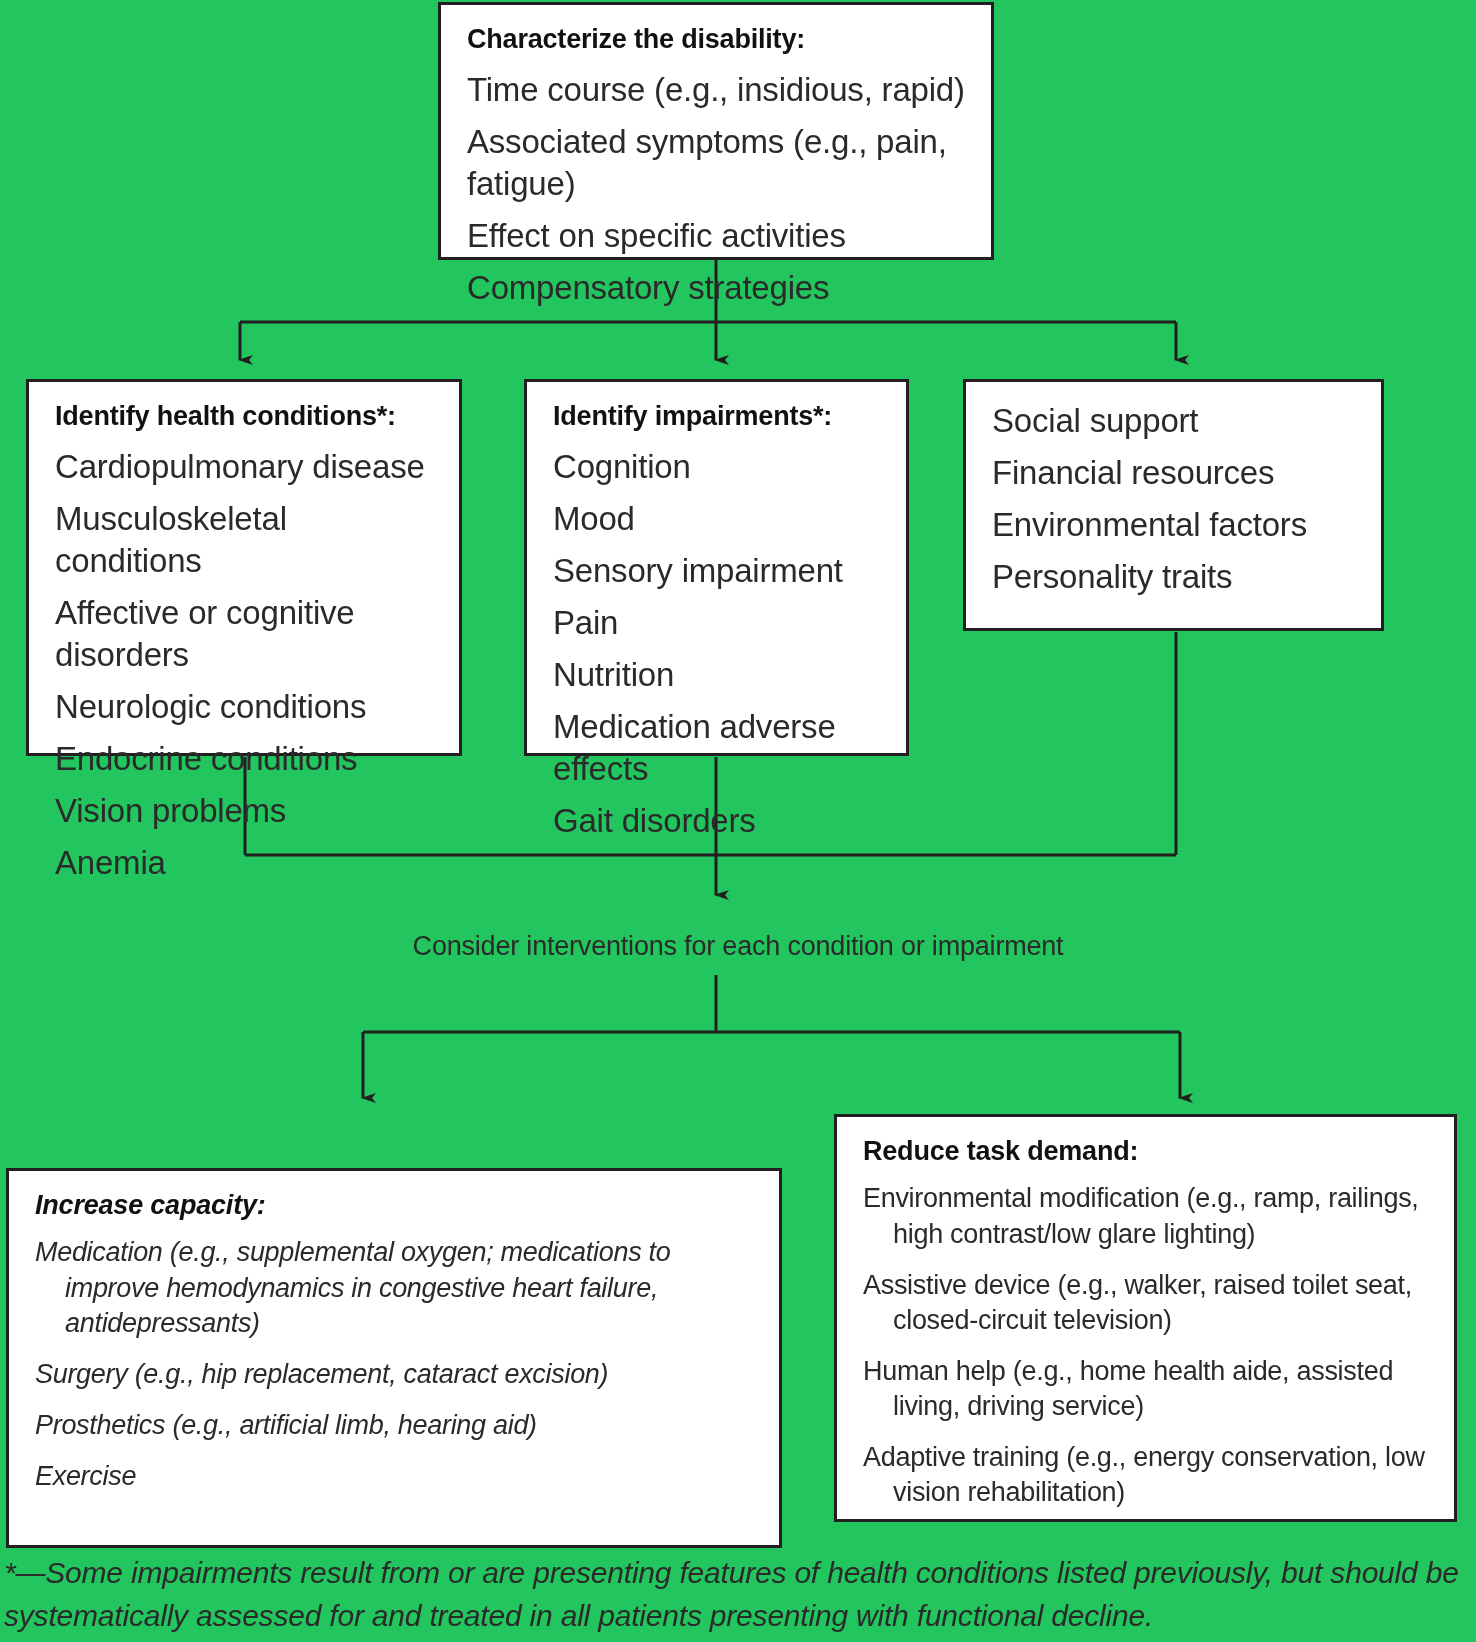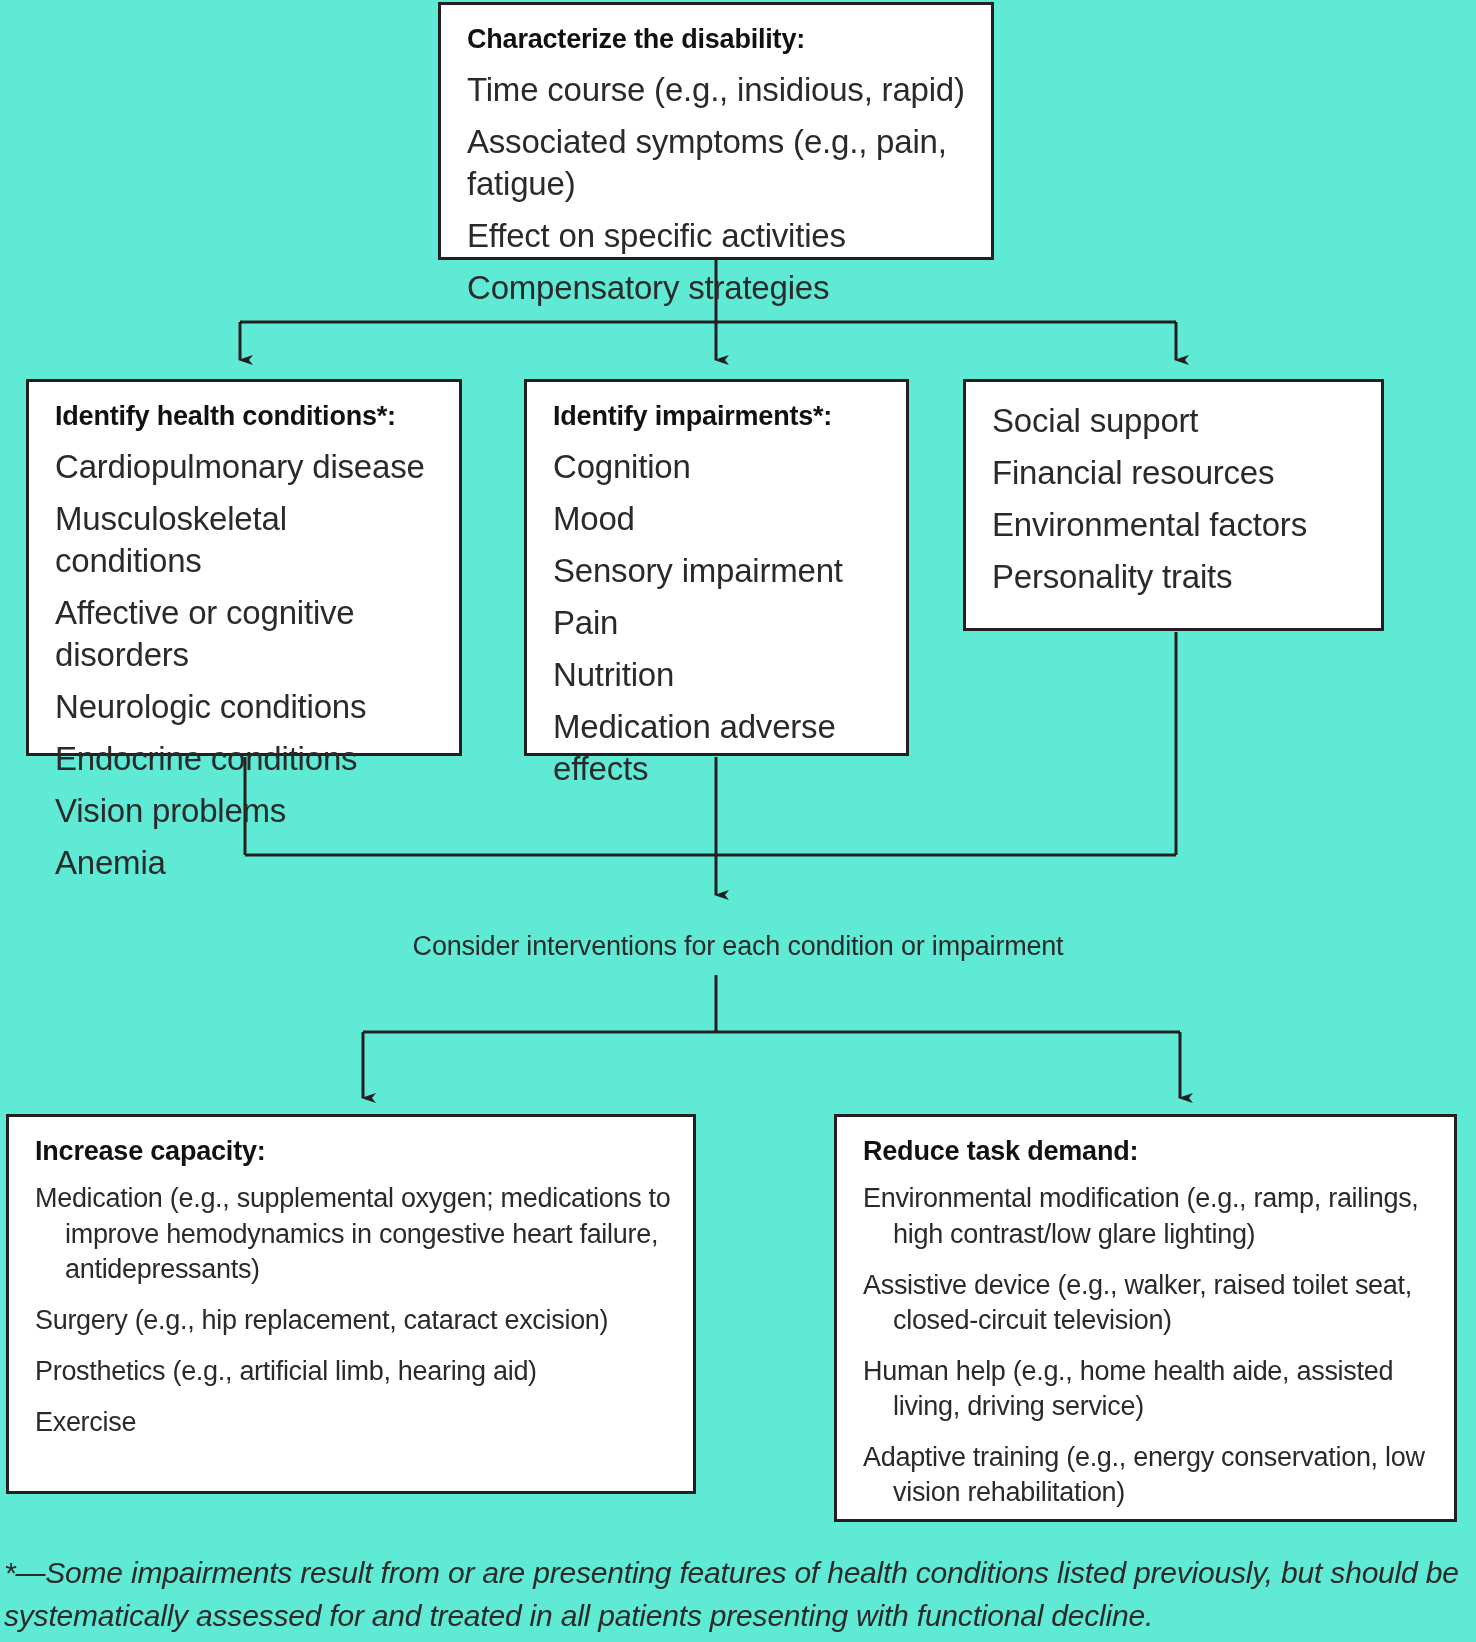--- a/index.html
+++ b/index.html
@@ -8,21 +8,21 @@
     background: #ffffff;
   }
   body {
     font-family: "Liberation Sans", sans-serif;
     color: #1a1a1a;
   }
   #page {
     position: relative;
     width: 1476px;
     height: 1642px;
-    background: #5eead4;
+    background: #22c55e;
     overflow: hidden;
   }
   svg.connectors {
     position: absolute;
     left: 0;
     top: 0;
     width: 1476px;
     height: 1642px;
     pointer-events: none;
   }
@@ -62,21 +62,21 @@
     padding-left: 30px;
     text-indent: -30px;
     white-space: pre-wrap;
   }
   .wrap-line:last-child { margin-bottom: 0; }
 
   #top-box   { left: 438px; top: 2px;   width: 556px; height: 258px; }
   #box-health{ left: 26px;  top: 379px; width: 436px; height: 377px; }
   #box-imp   { left: 524px; top: 379px; width: 385px; height: 377px; }
   #box-ctx   { left: 963px; top: 379px; width: 421px; height: 252px; }
-  #box-inc   { left: 6px;   top: 1114px;width: 690px; height: 380px; }
+  #box-inc   { left: 6px;   top: 1168px;width: 776px; height: 380px; font-style: italic; }
   #box-red   { left: 834px; top: 1114px;width: 623px; height: 408px; }
 
   #mid-label {
     position: absolute;
     left: 0;
     top: 931px;
     width: 1476px;
     text-align: center;
     font-size: 27px;
     letter-spacing: -0.2px;
@@ -153,20 +153,21 @@
 
   <div class="box" id="box-imp">
     <div class="box-inner">
       <div class="box-title">Identify impairments*:</div>
       <div class="box-line">Cognition</div>
       <div class="box-line">Mood</div>
       <div class="box-line">Sensory impairment</div>
       <div class="box-line">Pain</div>
       <div class="box-line">Nutrition</div>
       <div class="box-line">Medication adverse effects</div>
+      <div class="box-line">Gait disorders</div>
     </div>
   </div>
 
   <div class="box" id="box-ctx">
     <div class="box-inner">
       <div class="box-line">Social support</div>
       <div class="box-line">Financial resources</div>
       <div class="box-line">Environmental factors</div>
       <div class="box-line">Personality traits</div>
     </div>

